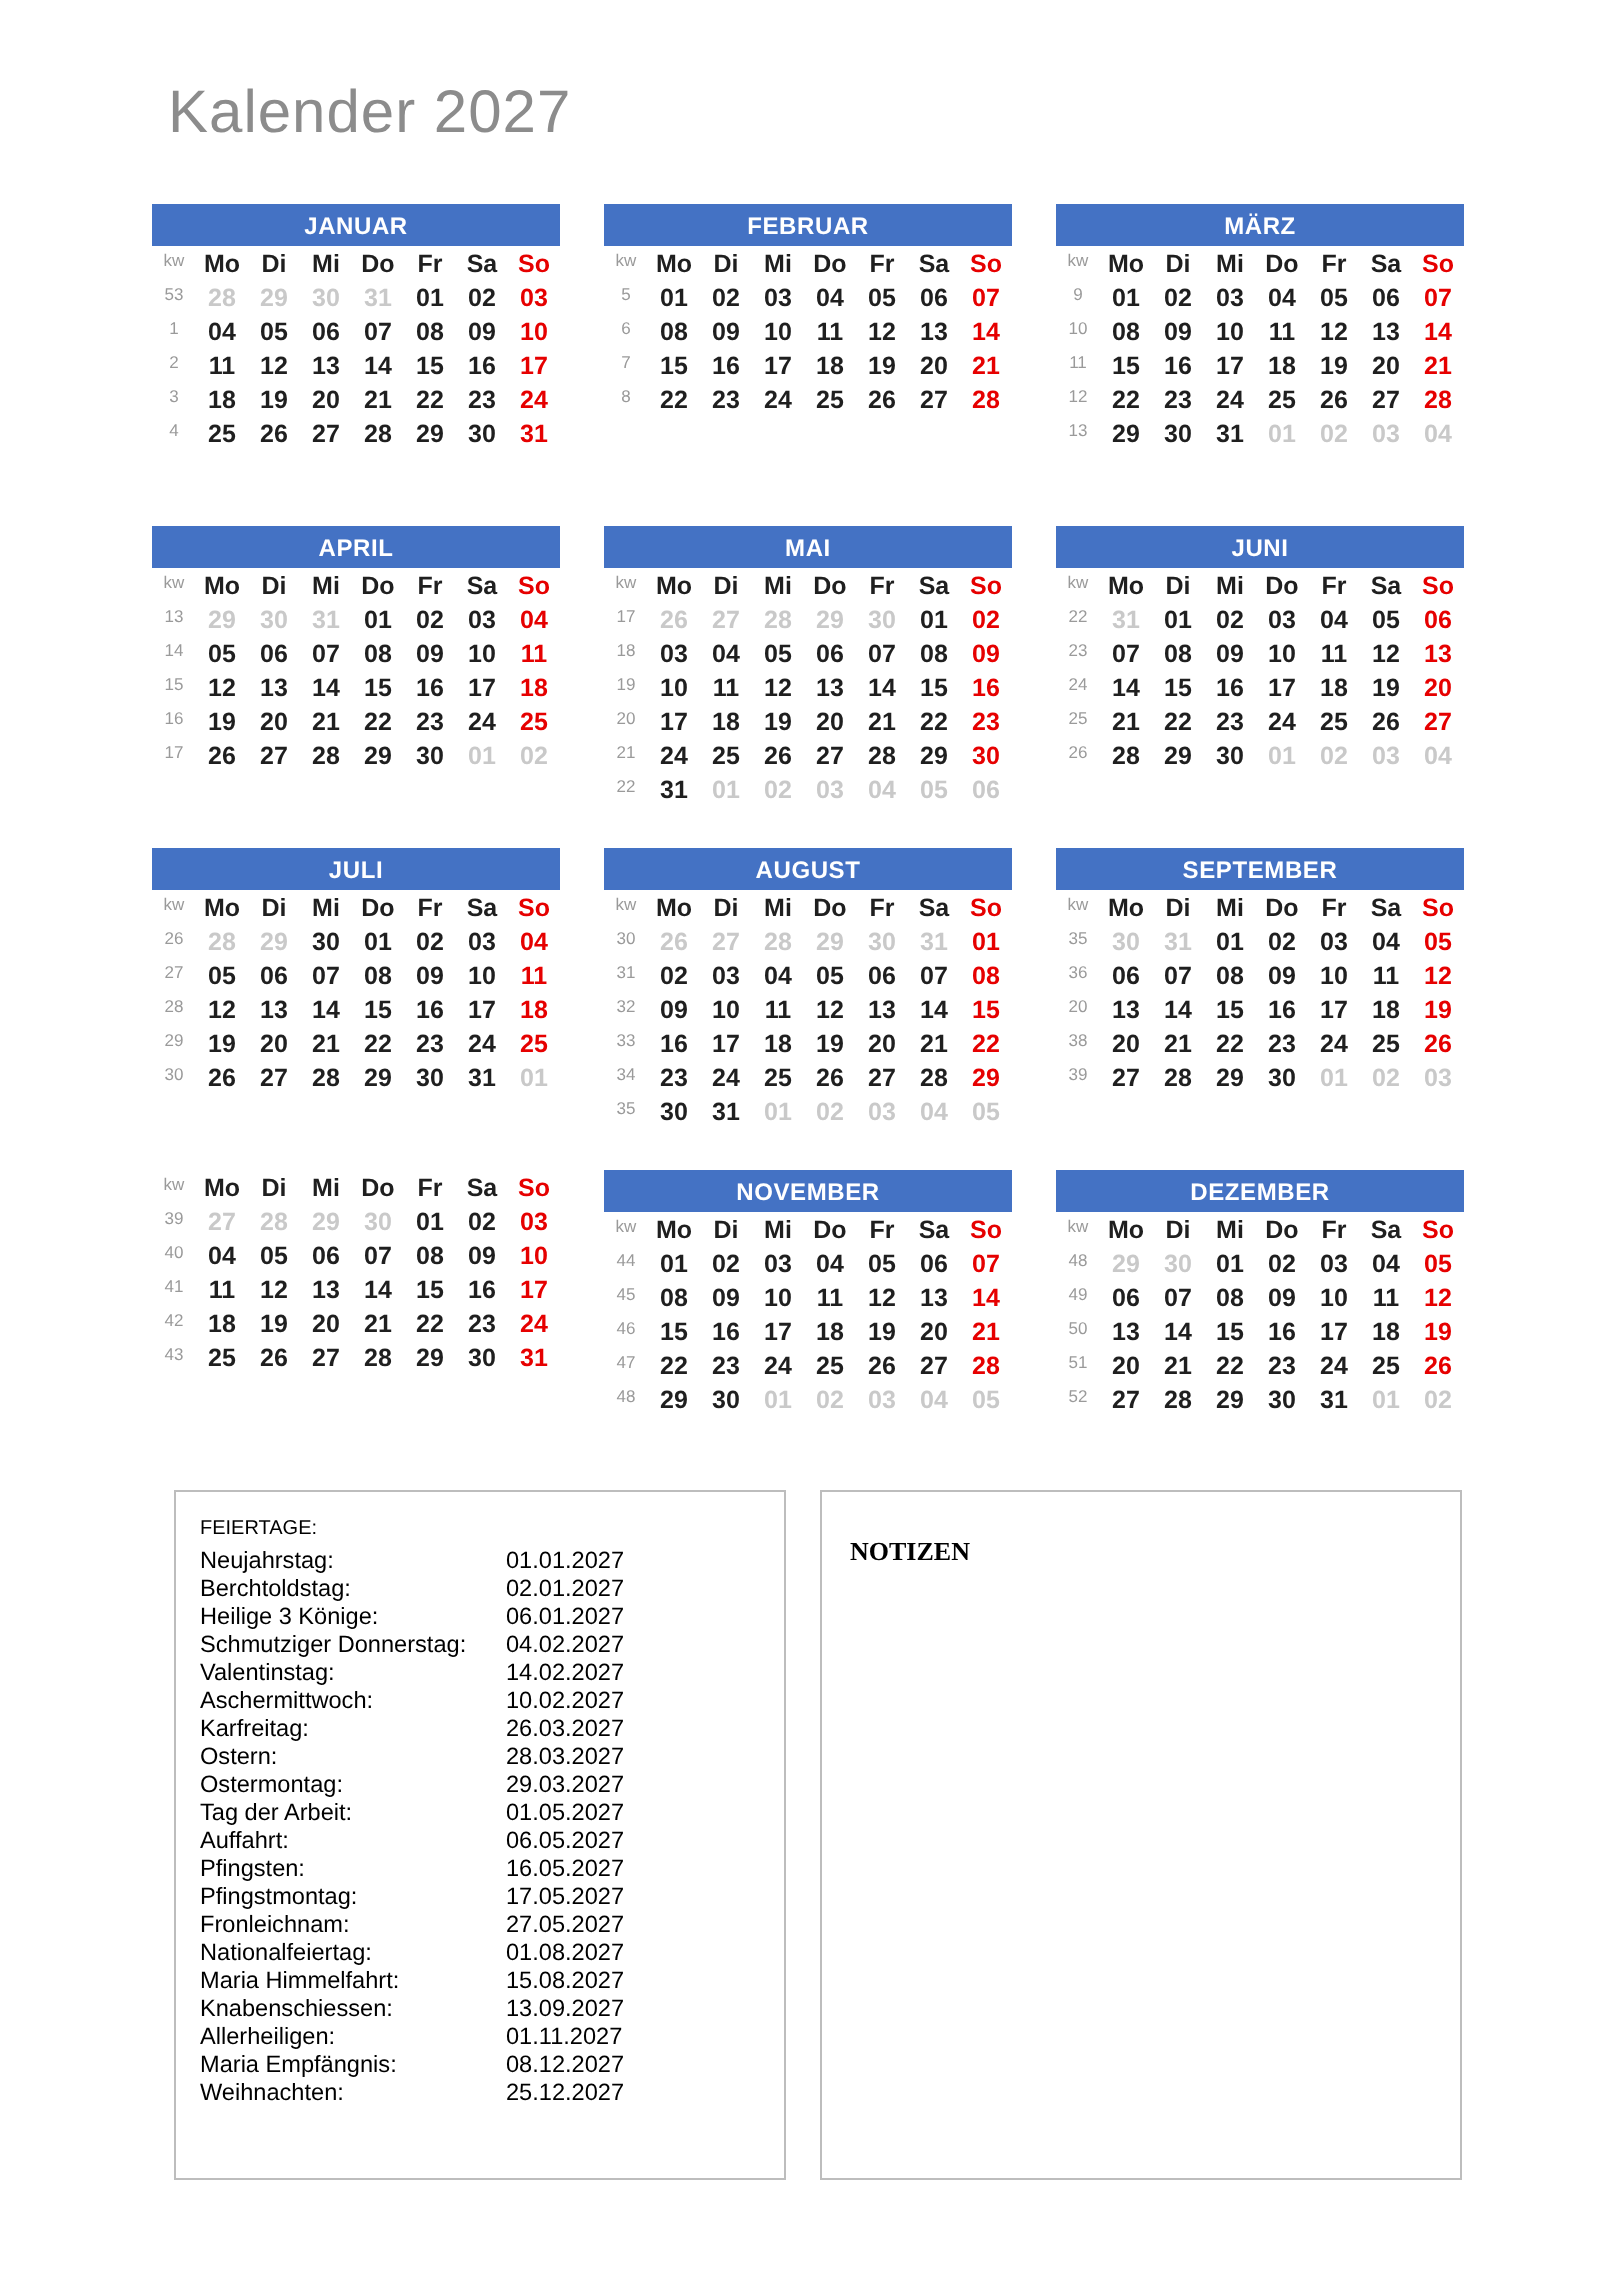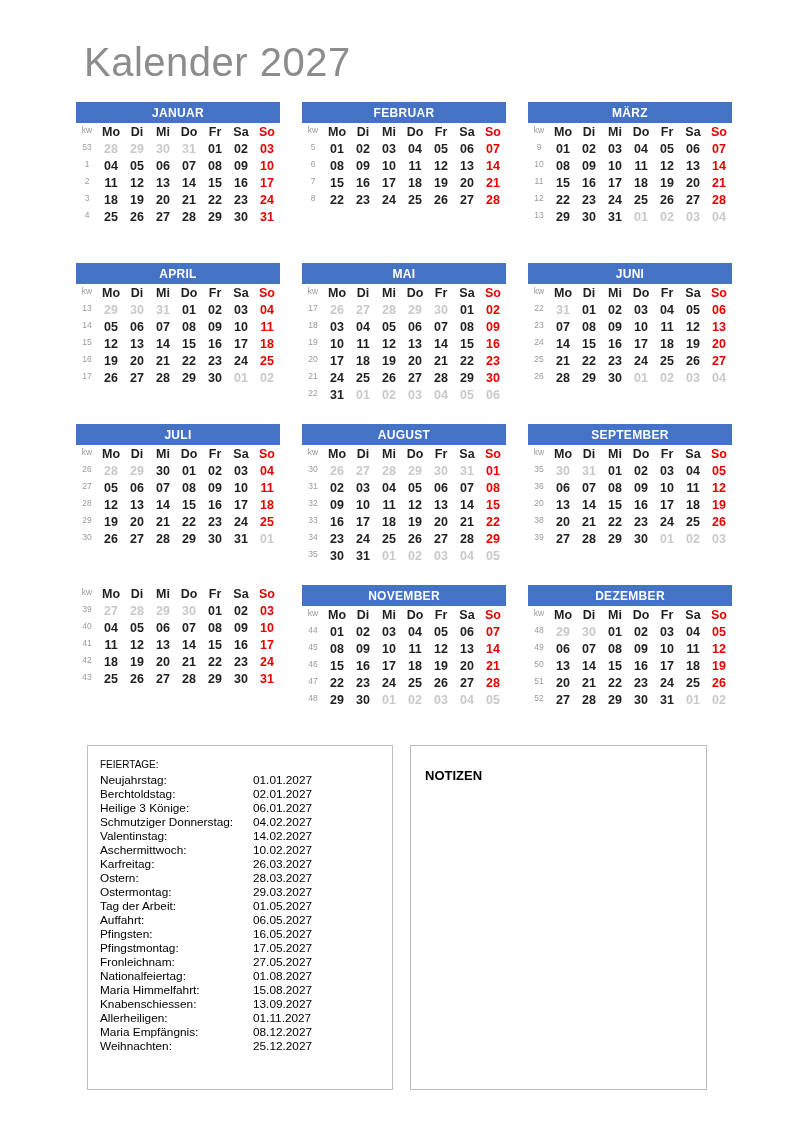--- a/index.html
+++ b/index.html
@@ -4,38 +4,38 @@
 <style>
   :root{
     --blue:#4472c4; --red:#e60000; --muted:#c9c9c9; --kw:#9a9a9a;
     --ink:#1f1f1f; --title:#8c8c8c; --border:#bdbdbd;
   }
   *{box-sizing:border-box;}
   html,body{margin:0;padding:0;background:#ffffff;}
   body{width:810px;height:1146px;font-family:"Liberation Sans",sans-serif;-webkit-font-smoothing:antialiased;}
   .page{position:relative;width:810px;height:1146px;background:#fff;overflow:hidden;}
 
-  .title{position:absolute;left:84px;top:40px;font-size:40px;font-weight:400;color:var(--title);letter-spacing:.5px;}
+  .title{position:absolute;left:84px;top:40px;font-size:30px;font-weight:400;color:var(--title);letter-spacing:.5px;}
 
   .months{position:absolute;left:76px;top:102px;display:grid;grid-template-columns:repeat(3,204px);column-gap:22px;grid-auto-rows:161px;}
   .month{width:204px;}
   .month-header{height:21px;background:var(--blue);color:#fff;font-weight:700;font-size:12px;display:flex;align-items:center;justify-content:center;letter-spacing:.3px;}
   .grid-row{display:grid;grid-template-columns:22px repeat(7,26px);height:17px;align-items:center;}
   .kw-cell{font-size:8.5px;color:var(--kw);text-align:center;line-height:1;padding-bottom:3px;}
   .dh{font-size:12.5px;font-weight:700;color:var(--ink);text-align:center;}
   .dh.sun{color:var(--red);}
   .day{font-size:12.5px;font-weight:700;color:var(--ink);text-align:center;}
   .day.muted{color:var(--muted);}
   .day.sun{color:var(--red);}
 
   .holidays-box{position:absolute;left:87px;top:745px;width:306px;height:345px;border:1px solid var(--border);padding:11px 12px 0 12px;overflow:hidden;}
   .holidays-title{font-size:10px;font-weight:400;color:#000;line-height:15px;margin-bottom:1px;}
   .holiday-row{display:grid;grid-template-columns:153px auto;font-size:11.8px;line-height:14px;color:#000;}
 
-  .notes-box{position:absolute;left:410px;top:745px;width:297px;height:345px;border:1px solid var(--border);padding:22px 14px 0 14px;}
+  .notes-box{position:absolute;left:410px;top:745px;width:321px;height:345px;border:1px solid var(--border);padding:22px 14px 0 14px;font-family:Liberation Serif, serif;}
   .notes-title{font-size:13px;font-weight:700;color:#000;}
 </style>
 </head>
 <body>
 
 <div class="page">
   <div class="title">Kalender 2027</div>
   <div class="months" id="months-grid">
       <div class="month">
         <div class="month-header">JANUAR</div>

